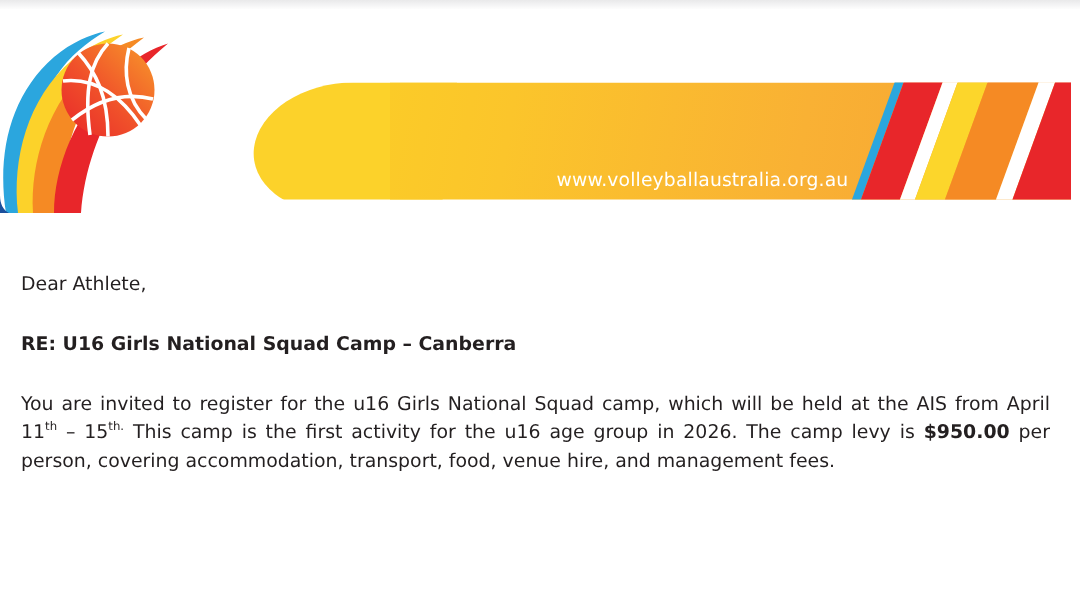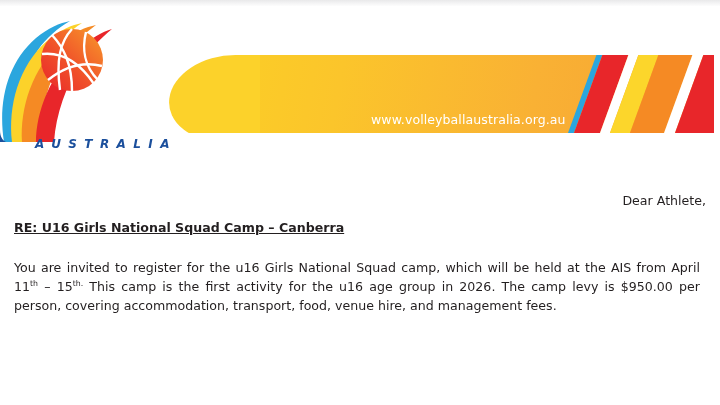--- a/index.html
+++ b/index.html
@@ -152,29 +152,29 @@
   }
   .title-block sup { font-size: 0.58em; vertical-align: super; line-height: 0; }
 
   .body-text {
     padding: 0 14px 0 14px;
     font-family: "DejaVu Sans", sans-serif;
     font-size: 12.6px;
     line-height: 1.5;
     color: #231f20;
   }
-  .salutation { margin-top: 40px; text-align: right; }
-  .subject { margin-top: 8px; font-weight: bold; text-decoration: underline; }
+  .salutation { margin-top: 28px; }
+  .subject { margin-top: 21px; font-weight: bold; }
   .para {
     margin-top: 21px;
     text-align: justify;
     padding-right: 6px;
   }
   .para sup { font-size: 0.62em; vertical-align: super; line-height: 0; }
-  b.amount { font-weight: normal; }
+  b.amount { font-weight: bold; }
 </style>
 </head>
 <body>
 
 <div id="page">
 
   <div class="top-shade"></div>
 
   <div id="letterhead">
 
@@ -214,21 +214,20 @@
         <circle cx="34" cy="34" r="31" fill="url(#ballgrad)"></circle>
         <g fill="none" stroke="#ffffff" stroke-width="2.4">
           <path d="M34 3 C 22 16, 18 34, 22 64"></path>
           <path d="M4 28 C 22 26, 40 34, 56 58"></path>
           <path d="M14 9 C 26 22, 34 38, 34 65"></path>
           <path d="M64 40 C 48 36, 30 38, 10 54"></path>
           <path d="M48 6 C 44 22, 46 40, 60 54"></path>
         </g>
       </svg>
 
-      <div class="logo-sub">AUSTRALIA</div>
     </div>
   </div>
 
   <div id="doc">
 
 
     <div class="body-text">
       <div class="salutation">Dear Athlete,</div>
 
       <div class="subject">RE: U16 Girls National Squad Camp – Canberra</div>

